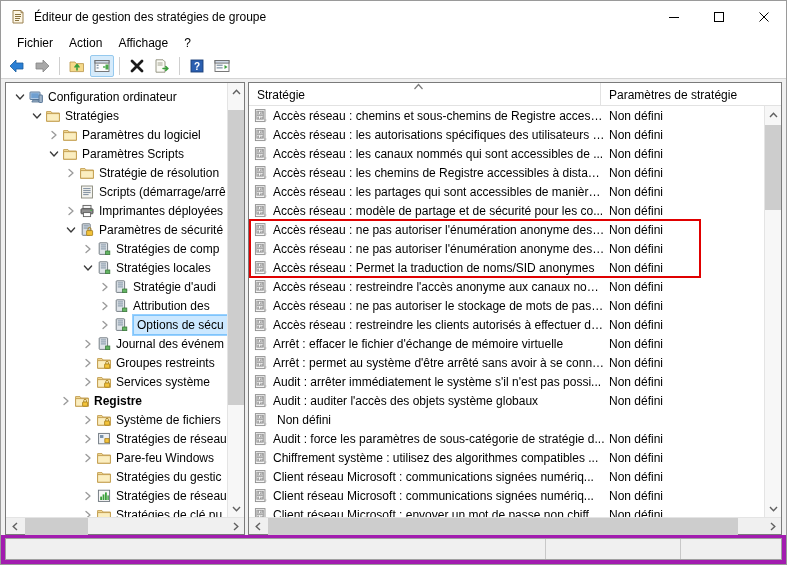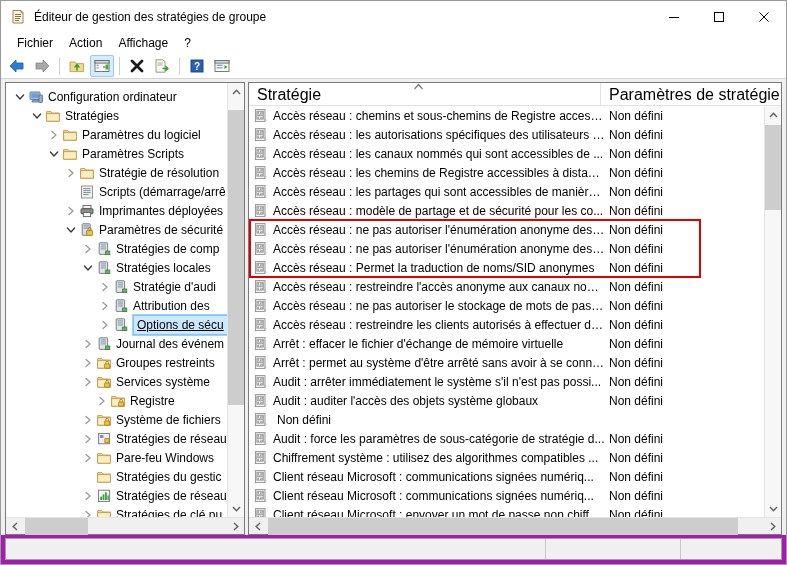--- a/index.html
+++ b/index.html
@@ -151,21 +151,20 @@
   .tnode .tlabel {
     font-size: 12px;
     line-height: 16px;
   }
   .tnode.selected > .tlabel {
     background: #cce8ff;
     outline: 1px solid #99d1ff;
   }
   .tnode.selected {
     background: transparent;
-    text-decoration: underline;
   }
 
   
   .vscroll {
     width: 17px;
     background: #f7f7f7;
     border-left: 1px solid #e4e4e4;
     position: absolute;
     top: 0; right: 0; bottom: 0;
     display: flex;
@@ -216,21 +215,21 @@
     height: 23px;
     display: flex;
     background: #ffffff;
     border-bottom: 1px solid #e2e2e2;
     flex: 0 0 23px;
     position: relative;
   }
   .lv-col {
     display: flex;
     align-items: center;
-    font-size: 16px;
+    font-size: 12px;
     padding-left: 8px;
     border-right: 1px solid #e2e2e2;
     position: relative;
     height: 23px;
   }
   .lv-col.c1 { width: 352px; flex: 0 0 352px; }
   .lv-col.c2 { flex: 1 1 auto; border-right: none; }
   .sort-marker {
     position: absolute;
     left: 163px; top: -1px;
@@ -658,21 +657,21 @@
               <span class="ticon">
                 <svg width="16" height="16" viewBox="0 0 16 16">
                   <path d="M1.6 3.6 h4.4 l1.1 1.4 h7.3 v8.2 h-12.8 z" fill="#f6dd9a" stroke="#c19b4c" stroke-width="0.9"></path>
                   <path d="M1.6 5.6 h12.8 v7.6 h-12.8 z" fill="#fbeec0" stroke="#c19b4c" stroke-width="0.9"></path>
                   <rect x="8.6" y="9" width="5" height="4.2" rx="0.5" fill="#f3c33a" stroke="#a37b14" stroke-width="0.8"></rect>
                   <path d="M9.8 9 v-1.4 a1.3 1.3 0 0 1 2.6 0 v1.4" fill="none" stroke="#a37b14" stroke-width="0.9"></path>
                 </svg>
               </span>
               <span class="tlabel">Services système</span>
             </div>
-            <div class="tnode" style="padding-left: 88px;">
+            <div class="tnode" style="padding-left: 52px; font-weight: bold;">
               <span class="twist">
                 <svg width="10" height="10" viewBox="0 0 10 10">
                   <path d="M3 1.4 L7 5 L3 8.6" fill="none" stroke="#9a9a9a" stroke-width="1.3" stroke-linecap="round" stroke-linejoin="round"></path>
                 </svg>
               </span>
               <span class="ticon">
                 <svg width="16" height="16" viewBox="0 0 16 16">
                   <path d="M1.6 3.6 h4.4 l1.1 1.4 h7.3 v8.2 h-12.8 z" fill="#f6dd9a" stroke="#c19b4c" stroke-width="0.9"></path>
                   <path d="M1.6 5.6 h12.8 v7.6 h-12.8 z" fill="#fbeec0" stroke="#c19b4c" stroke-width="0.9"></path>
                   <rect x="8.6" y="9" width="5" height="4.2" rx="0.5" fill="#f3c33a" stroke="#a37b14" stroke-width="0.8"></rect>

